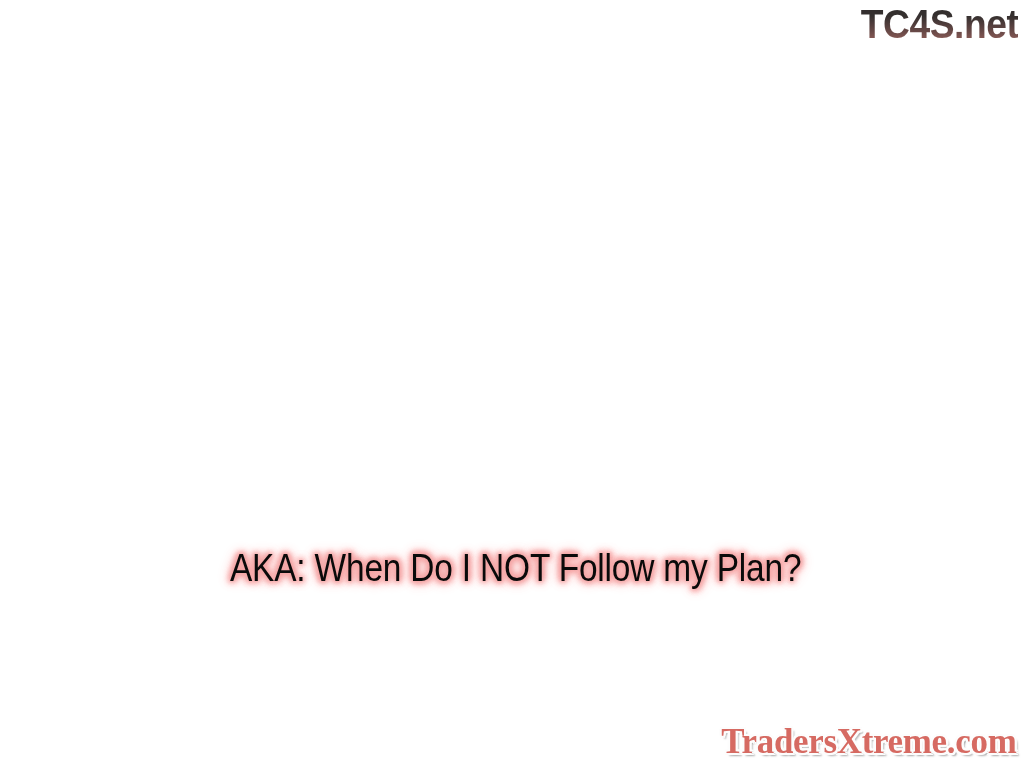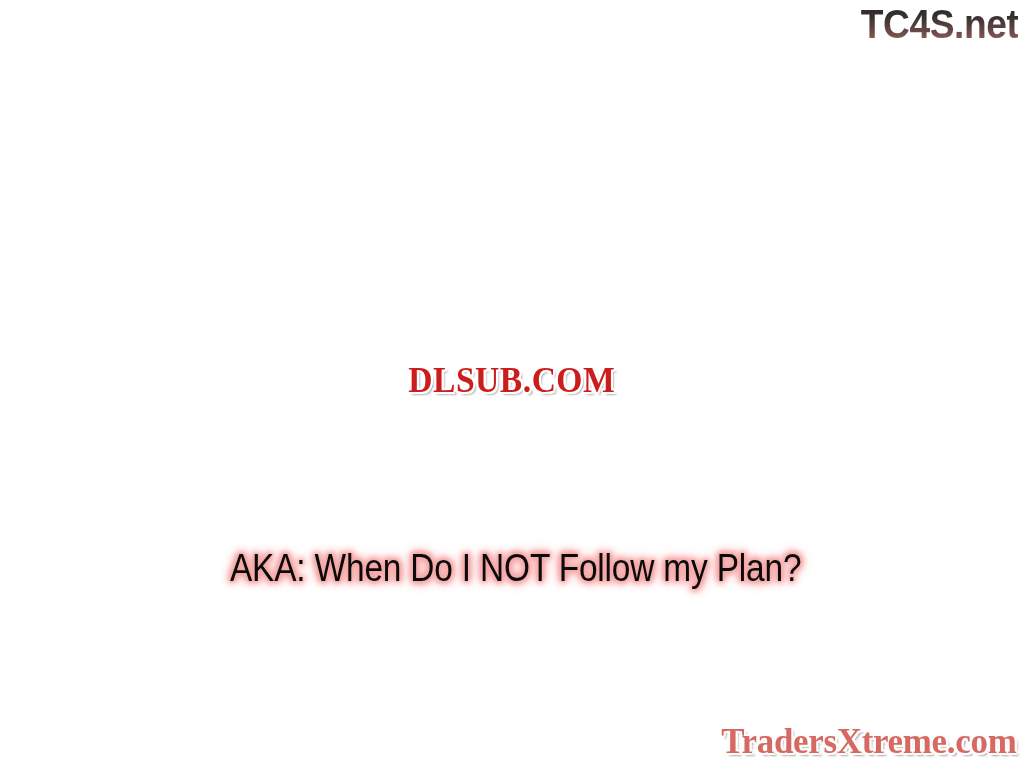--- a/index.html
+++ b/index.html
@@ -161,23 +161,20 @@
   }
 </style>
 </head>
 <body>
 
 <div class="slide">
 
   <div class="brand-top">TC4S.net</div>
 
 
-  <div class="watermark">
-    <span class="watermark-text">DLSUB.COM</span>
-  </div>
 
   <div class="aka-block">
     <span class="aka-text">AKA: When Do I NOT Follow my Plan?</span>
   </div>
 
   <div class="brand-bottom">TradersXtreme.com</div>
 
 </div>
 
 </body></html>

